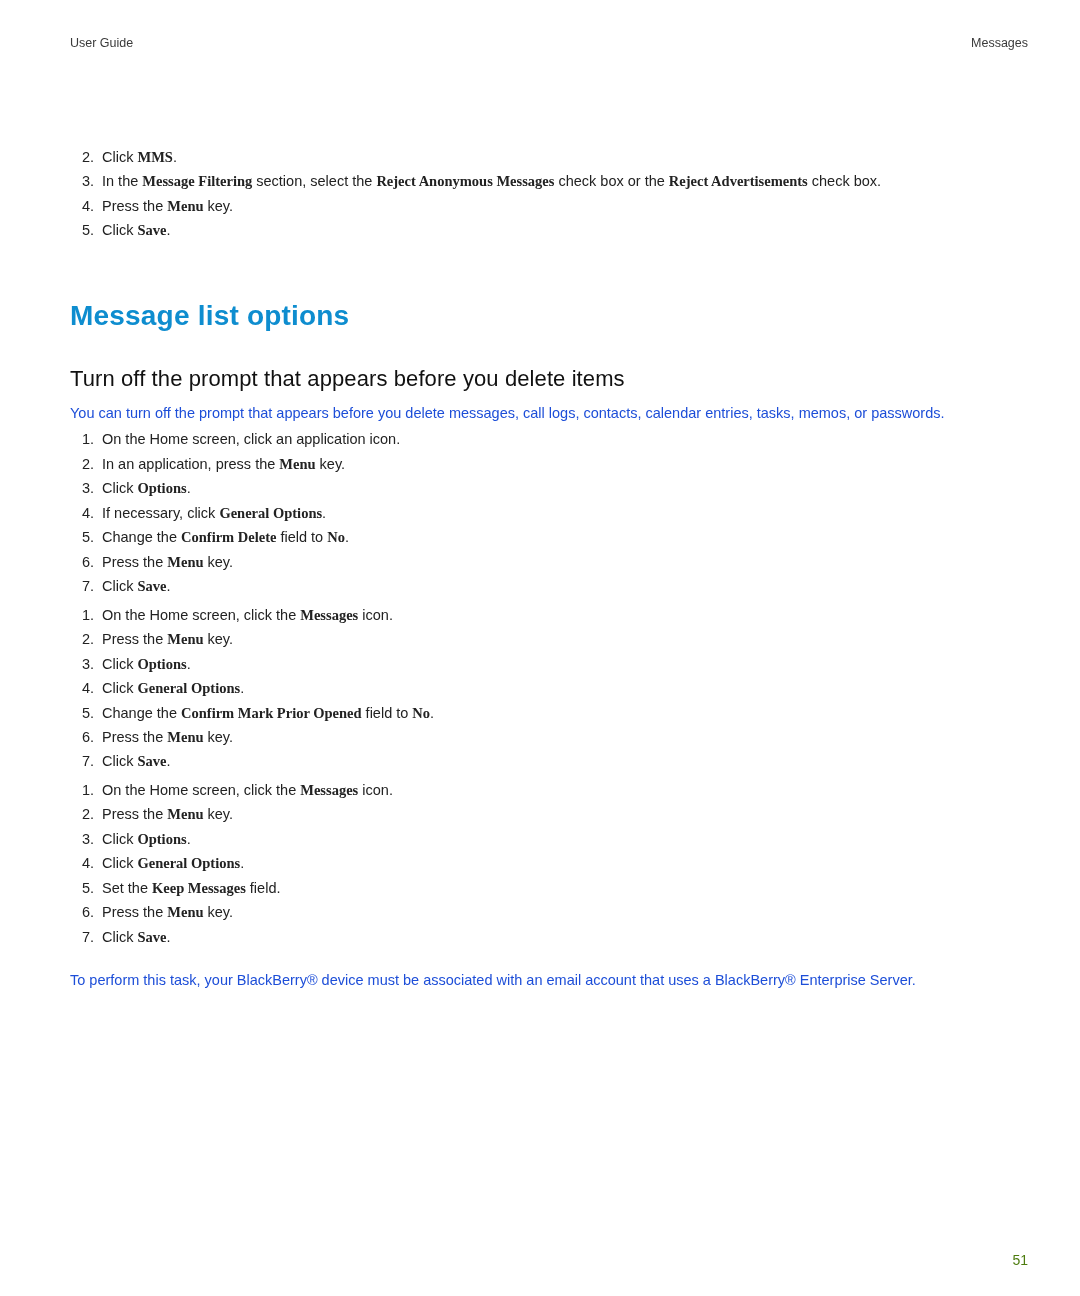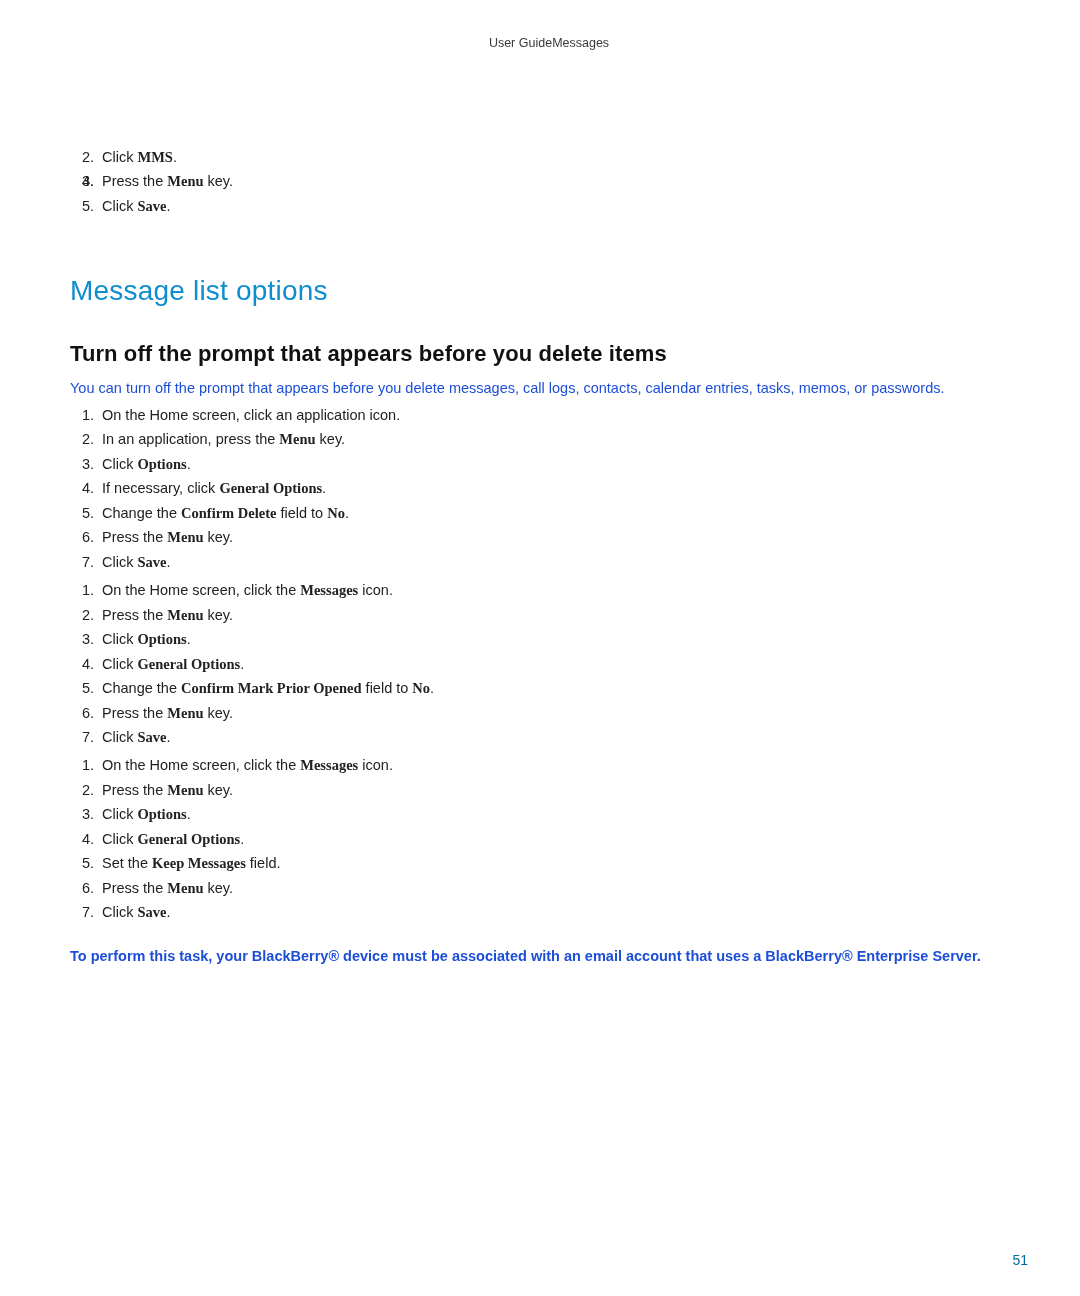--- a/index.html
+++ b/index.html
@@ -1,41 +1,41 @@
 <!DOCTYPE html>
 <html><head>
 <meta charset="utf-8">
 <style>
   * { box-sizing: border-box; margin: 0; padding: 0; }
   html, body { width: 1080px; background: #ffffff; font-family: "Segoe UI", "Myriad Pro", "Helvetica Neue", Arial, sans-serif; color: #1a1a1a; }
   .page { width: 1080px; min-height: 1296px; padding: 36px 52px 28px 70px; position: relative; }
-  .header-row { display: flex; justify-content: center; font-size: 12.5px; color: #3a3a3a; margin-bottom: 96px; }
+  .header-row { display: flex; justify-content: space-between; font-size: 12.5px; color: #3a3a3a; margin-bottom: 96px; }
   ol.cont { list-style: none; padding-left: 28px; font-size: 14.5px; line-height: 1.55; color: #222; }
   ol.cont > li { position: relative; padding-left: 4px; margin-bottom: 2px; }
   ol.cont > li .num { position: absolute; left: -26px; width: 22px; text-align: right; }
-  h1.section { font-size: 28px; font-weight: 400; color: #0e8dcf; margin-top: 58px; margin-bottom: 34px; letter-spacing: 0.2px; }
-  h2.sub { font-size: 22px; font-weight: 700; color: #111; margin-top: 28px; margin-bottom: 10px; letter-spacing: 0.1px; }
+  h1.section { font-size: 28px; font-weight: 700; color: #0e8dcf; margin-top: 58px; margin-bottom: 34px; letter-spacing: 0.2px; }
+  h2.sub { font-size: 22px; font-weight: 400; color: #111; margin-top: 28px; margin-bottom: 10px; letter-spacing: 0.1px; }
   p.intro { font-size: 14.5px; color: #1d4ed8; line-height: 1.55; margin-bottom: 4px; }
   .b { font-weight: 700; font-family: Liberation Serif, serif; }
-  .page-num { position: absolute; bottom: 28px; right: 52px; font-size: 14px; color: #0369a1; }
+  .page-num { position: absolute; bottom: 28px; right: 52px; font-size: 14px; color: #4d7c0f; }
   .list-block { margin-bottom: 6px; }
 </style>
 </head>
 <body>
 
 <div class="page">
 
   <div class="header-row">
     <span>User Guide</span>
     <span>Messages</span>
   </div>
 
   <ol class="cont list-block" id="top-list">
       <li><span class="num">2.</span><span>Click <span class="b">MMS</span>.</span></li>
-      <li><span class="num">3.</span></li>
+      <li><span class="num">3.</span><span>In the <span class="b">Message Filtering</span> section, select the <span class="b">Reject Anonymous Messages</span> check box or the <span class="b">Reject Advertisements</span> check box.</span></li>
       <li><span class="num">4.</span><span>Press the <span class="b">Menu</span> key.</span></li>
       <li><span class="num">5.</span><span>Click <span class="b">Save</span>.</span></li>
     </ol>
 
   <h1 class="section">Message list options</h1>
 
   <h2 class="sub">Turn off the prompt that appears before you delete items</h2>
   <p class="intro">You can turn off the prompt that appears before you delete messages, call logs, contacts, calendar entries, tasks, memos, or passwords.</p>
   <ol class="cont list-block" id="sub1-list">
       <li><span class="num">1.</span><span>On the Home screen, click an application icon.</span></li>
@@ -60,16 +60,16 @@
   <ol class="cont list-block" id="sub3-list">
       <li><span class="num">1.</span><span>On the Home screen, click the <span class="b">Messages</span> icon.</span></li>
       <li><span class="num">2.</span><span>Press the <span class="b">Menu</span> key.</span></li>
       <li><span class="num">3.</span><span>Click <span class="b">Options</span>.</span></li>
       <li><span class="num">4.</span><span>Click <span class="b">General Options</span>.</span></li>
       <li><span class="num">5.</span><span>Set the <span class="b">Keep Messages</span> field.</span></li>
       <li><span class="num">6.</span><span>Press the <span class="b">Menu</span> key.</span></li>
       <li><span class="num">7.</span><span>Click <span class="b">Save</span>.</span></li>
     </ol>
 
-  <p class="intro" style="margin-top:21px;font-weight:bold;">To perform this task, your BlackBerry® device must be associated with an email account that uses a BlackBerry® Enterprise Server.</p>
+  <p class="intro" style="margin-top:21px;">To perform this task, your BlackBerry® device must be associated with an email account that uses a BlackBerry® Enterprise Server.</p>
 
   <div class="page-num">51</div>
 </div>
 
 </body></html>

